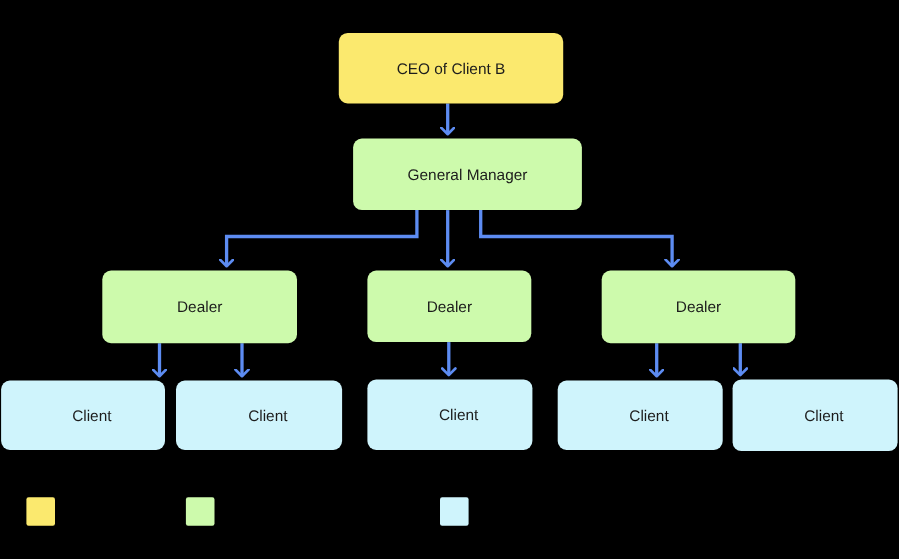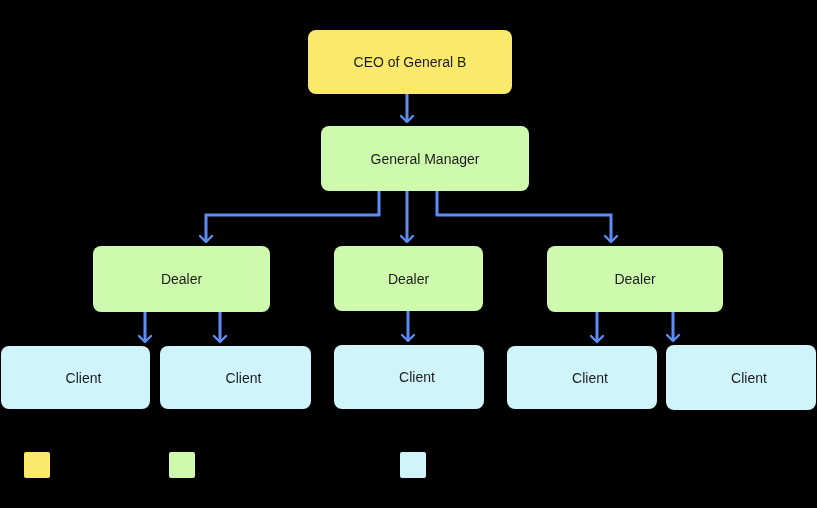--- a/index.html
+++ b/index.html
@@ -66,21 +66,21 @@
     <path class="edge" d="M407,191 L407,242" marker-end="url(#arrowhead)"></path>
     <path class="edge" d="M437,191 L437,215 L611,215 L611,242" marker-end="url(#arrowhead)"></path>
     <path class="edge" d="M145,312 L145,342" marker-end="url(#arrowhead)"></path>
     <path class="edge" d="M220,312 L220,342" marker-end="url(#arrowhead)"></path>
     <path class="edge" d="M408,311 L408,341" marker-end="url(#arrowhead)"></path>
     <path class="edge" d="M597,312 L597,342" marker-end="url(#arrowhead)"></path>
     <path class="edge" d="M673,312 L673,341" marker-end="url(#arrowhead)"></path>
   </svg>
 
   <div class="node node-ceo" style="left:308px; top:30px; width:204px; height:64px;">
-    <span class="label">CEO of General B</span>
+    <span class="label">CEO of Client B</span>
   </div>
 
   <div class="node node-green" style="left:321px; top:126px; width:208px; height:65px;">
     <span class="label">General Manager</span>
   </div>
 
   <div class="node node-green" style="left:93px; top:246px; width:177px; height:66px;">
     <span class="label">Dealer</span>
   </div>
 

